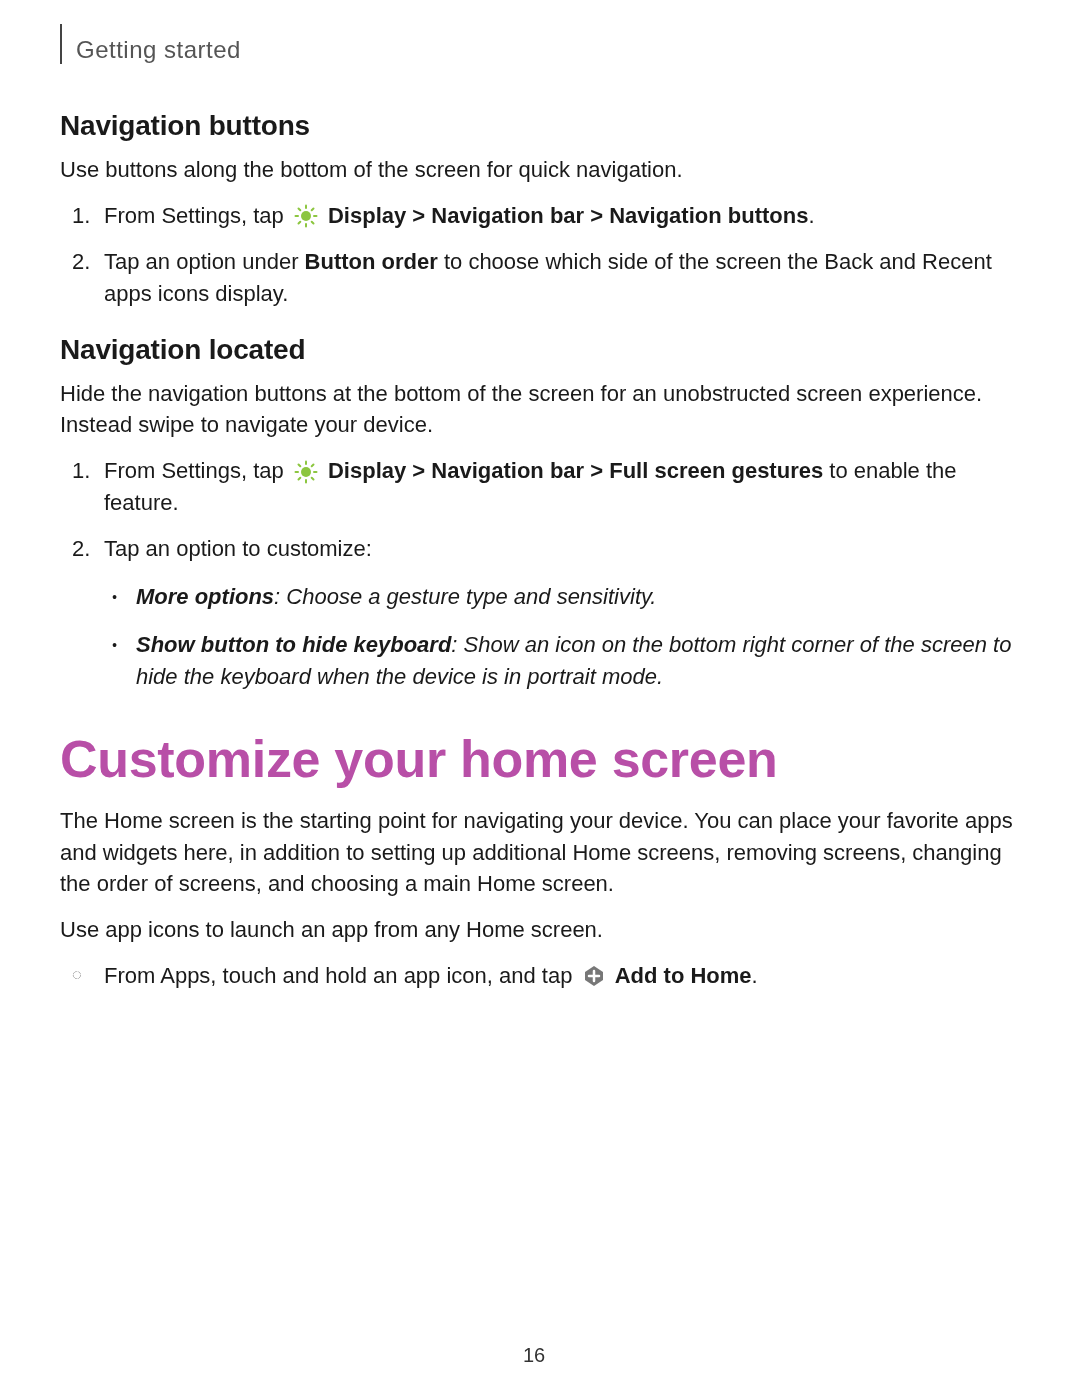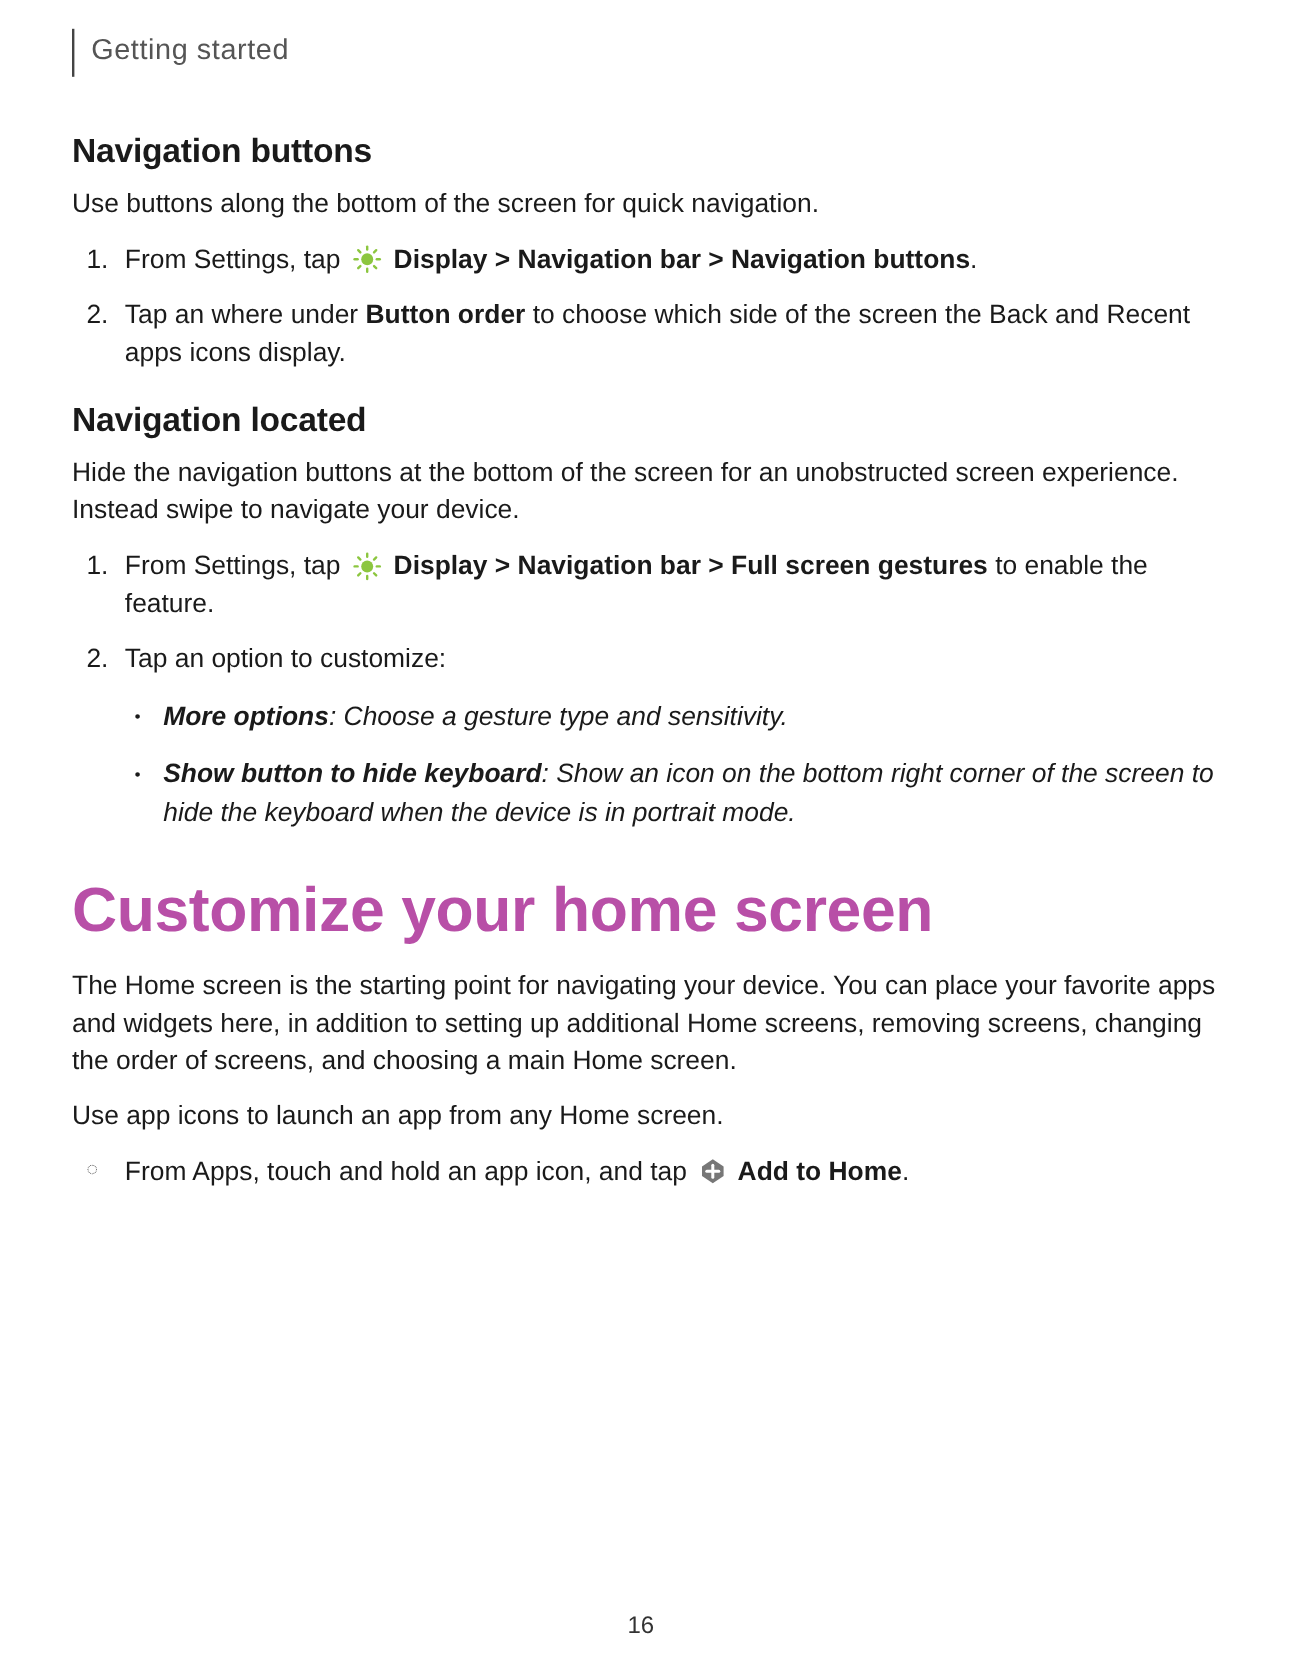--- a/index.html
+++ b/index.html
@@ -10,21 +10,21 @@
       background: #fff;
       color: #1a1a1a;
       padding: 0;
       position: relative;
     }
     .content {
       padding: 28px 60px 60px 60px;
     }
     .top-rule {
       display: flex;
-      align-items: flex-start;
+      align-items: flex-end;
       margin-bottom: 46px;
     }
     .vbar {
       width: 2px;
       height: 40px;
       background: #444;
       margin-right: 14px;
       margin-top: -4px;
     }
     .section-label {
@@ -161,21 +161,21 @@
             <line x1="4.5" y1="4.5" x2="6.3" y2="6.3"></line>
             <line x1="17.7" y1="17.7" x2="19.5" y2="19.5"></line>
             <line x1="4.5" y1="19.5" x2="6.3" y2="17.7"></line>
             <line x1="17.7" y1="6.3" x2="19.5" y2="4.5"></line>
           </g>
         </svg>
       </span>
       <span class="bold">Display &gt; Navigation bar &gt; Navigation buttons</span><span>.</span>
     </li>
     <li>
-      <span>Tap an where under </span><span class="bold">Button order</span><span> to choose which side of the screen the Back and Recent apps icons display.</span>
+      <span>Tap an option under </span><span class="bold">Button order</span><span> to choose which side of the screen the Back and Recent apps icons display.</span>
     </li>
   </ol>
 
   <h2>Navigation located</h2>
   <p>Hide the navigation buttons at the bottom of the screen for an unobstructed screen experience. Instead swipe to navigate your device.</p>
   <ol>
     <li>
       <span>From Settings, tap </span>
       <span class="icon-sun">
         <svg width="24" height="24" viewBox="0 0 24 24">

